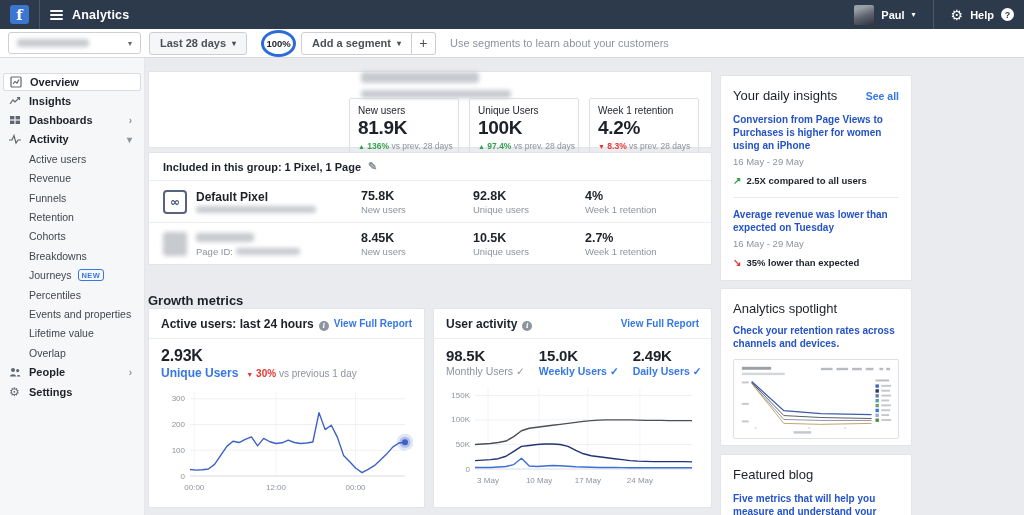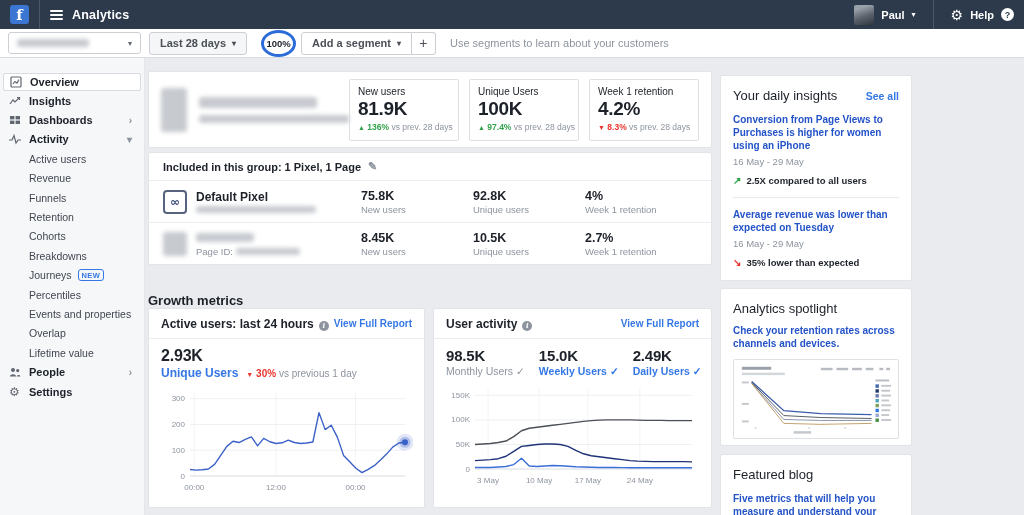--- a/index.html
+++ b/index.html
@@ -56,21 +56,21 @@
   .nav-item.sel { background:#fff; border:1px solid #d8dbe0; border-radius:2px; margin:0 3px; padding:0 5px; height:18px; }
   .nav-sub { height:19.4px; display:flex; align-items:center; padding-left:29px; font-size:10.5px;
     color:#404650; cursor:pointer; }
   .nav-icon { width:13px; height:13px; margin-right:8px; display:inline-flex; align-items:center; justify-content:center; color:#606770; }
   .nav-icon svg { stroke:#606770; fill:none; stroke-width:1.2; }
   .nav-chev { margin-left:auto; color:#8d949e; font-size:10px; padding-right:4px; }
   .new-badge { margin-left:6px; border:1px solid #3578e5; color:#3578e5; font-size:7.5px; font-weight:bold;
     padding:0.5px 3px; border-radius:3px; letter-spacing:.3px; }
 
   
-  .card { position:absolute; background:#fff; border:1px solid #e1e4e8; border-radius:2px; }
+  .card { position:absolute; background:#fff; border:1px solid #e1e4e8; border-radius:2px;flex-direction:column; }
 
   
   .header-card { left:148px; top:71px; width:564px; height:77px; display:flex; align-items:center; padding:0 12px; }
   .hdr-avatar { width:44px; height:44px; }
   .hdr-names { margin-left:12px; display:flex; flex-direction:column; gap:7px; }
   .stats { margin-left:auto; display:flex; gap:10px; }
   .stat-box { width:110px; height:62px; border:1px solid #dcdfe3; border-radius:2px; padding:6px 8px; }
   .stat-label { font-size:10px; color:#1c2028; }
   .stat-value { font-size:19px; font-weight:bold; letter-spacing:-.3px; margin-top:1px; }
   .stat-delta { font-size:8.5px; color:#8d949e; margin-top:2px; white-space:nowrap; }
@@ -243,24 +243,24 @@
     <span>Journeys</span>
     <span class="new-badge">NEW</span>
   </div>
   <div class="nav-sub">
       <span>Percentiles</span>
     </div>
   <div class="nav-sub">
       <span>Events and properties</span>
     </div>
   <div class="nav-sub">
+      <span>Lifetime value</span>
+    </div>
+  <div class="nav-sub">
       <span>Overlap</span>
-    </div>
-  <div class="nav-sub">
-      <span>Lifetime value</span>
     </div>
   <div class="nav-item">
     <span class="nav-icon">
       <svg width="12" height="12" viewBox="0 0 12 12">
           <g fill="#606770" stroke="none">
             <circle cx="4" cy="4" r="2"></circle>
             <circle cx="8.7" cy="4.6" r="1.6"></circle>
             <path d="M1,10.5 C1,7.6 7,7.6 7,10.5 Z"></path>
             <path d="M7.6,10.5 C7.9,8.4 11.4,8.4 11.4,10.5 Z"></path>
           </g>

